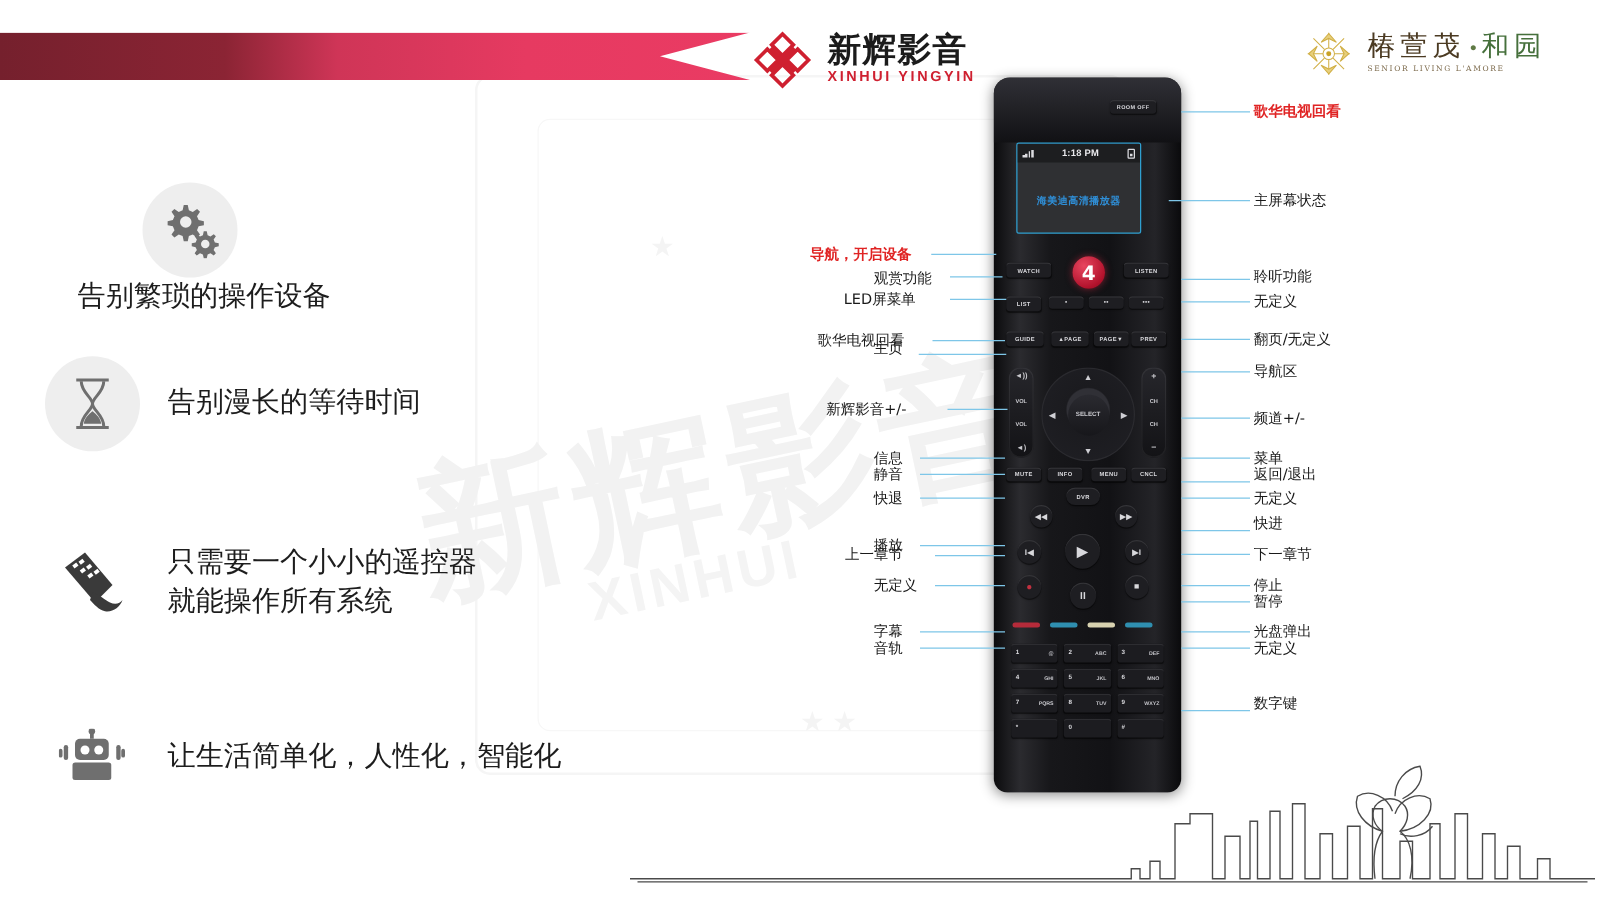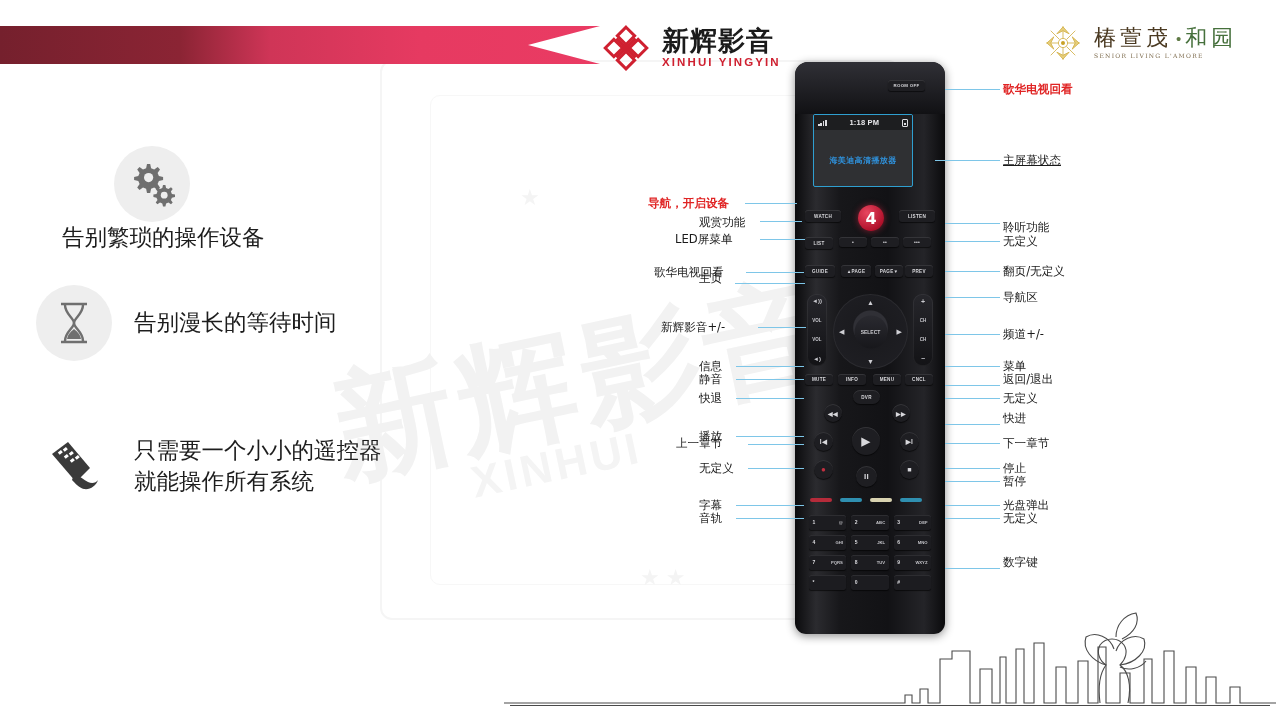--- a/index.html
+++ b/index.html
@@ -301,20 +301,39 @@
           <rect x="17" y="8" width="4" height="3" transform="rotate(-38 19 9)"></rect>
           <rect x="23" y="12" width="4" height="3" transform="rotate(-38 25 13)"></rect>
           <rect x="29" y="16" width="4" height="3" transform="rotate(-38 31 17)"></rect>
         </g>
       </svg>
     </div>
     <div class="ftext">只需要一个小小的遥控器
 就能操作所有系统</div>
   </div>
 
+  <div class="feature" style="left:36px; top:568px;">
+    <div class="fnocircle">
+      <svg width="54" height="46" viewBox="0 0 54 46">
+        <g fill="#6f6f6f">
+          <rect x="25" y="1" width="3" height="7"></rect>
+            <circle cx="26.5" cy="2" r="2.6"></circle>
+          <rect x="13" y="8" width="27" height="17" rx="4"></rect>
+          <rect x="11" y="27" width="31" height="14" rx="2"></rect>
+          <rect x="4" y="13" width="3.5" height="12" rx="1.7"></rect>
+          <rect x="46" y="13" width="3.5" height="12" rx="1.7"></rect>
+          <rect x="0" y="16" width="3" height="7" rx="1.5"></rect>
+          <rect x="50" y="16" width="3" height="7" rx="1.5"></rect>
+        </g>
+        <circle cx="21" cy="17" r="3.6" fill="#ffffff"></circle>
+        <circle cx="32" cy="17" r="3.6" fill="#ffffff"></circle>
+      </svg>
+    </div>
+    <div class="ftext">让生活简单化，人性化，智能化</div>
+  </div>
 
   <div class="remote">
     <div class="rm-top-sheen"></div>
 
     <div class="btn" style="left:93px; top:18px; width:37px; height:11px; font-size:4.4px;">ROOM OFF</div>
 
     <div class="screen">
       <div class="sc-bar">
         <span class="sig">
           <i style="height:2px"></i>
@@ -482,24 +501,24 @@
   <div class="callout" style="left:699px; top:498px;">字幕</div>
   <div class="lead" style="left:736px; top:505px; width:68px;"></div>
 
   <div class="callout" style="left:699px; top:511px;">音轨</div>
   <div class="lead" style="left:736px; top:518px; width:68px;"></div>
 
   <div class="lead" style="left:945px; top:89px; width:55px;"></div>
   <div class="callout red" style="left:1003px; top:82px;">歌华电视回看</div>
 
   <div class="lead" style="left:935px; top:160px; width:65px;"></div>
-  <div class="callout" style="left:1003px; top:153px;text-decoration:underline;">主屏幕状态</div>
+  <div class="callout" style="left:1003px; top:153px;">主屏幕状态</div>
 
   <div class="lead" style="left:945px; top:223px; width:55px;"></div>
-  <div class="callout" style="left:1003px; top:220px;">聆听功能</div>
+  <div class="callout" style="left:1003px; top:214px;">聆听功能</div>
 
   <div class="lead" style="left:945px; top:241px; width:55px;"></div>
   <div class="callout" style="left:1003px; top:234px;">无定义</div>
 
   <div class="lead" style="left:945px; top:271px; width:55px;"></div>
   <div class="callout" style="left:1003px; top:264px;">翻页/无定义</div>
 
   <div class="lead" style="left:945px; top:297px; width:55px;"></div>
   <div class="callout" style="left:1003px; top:290px;">导航区</div>
 

